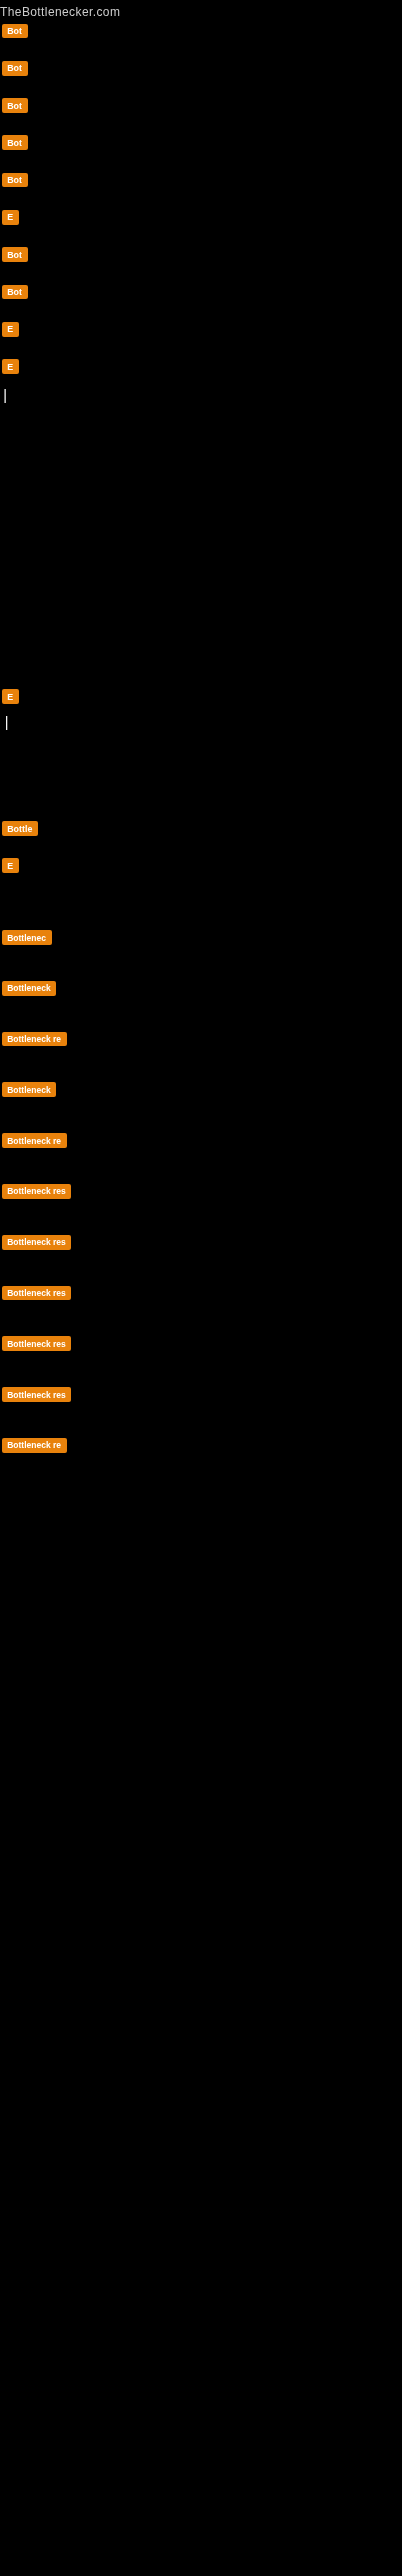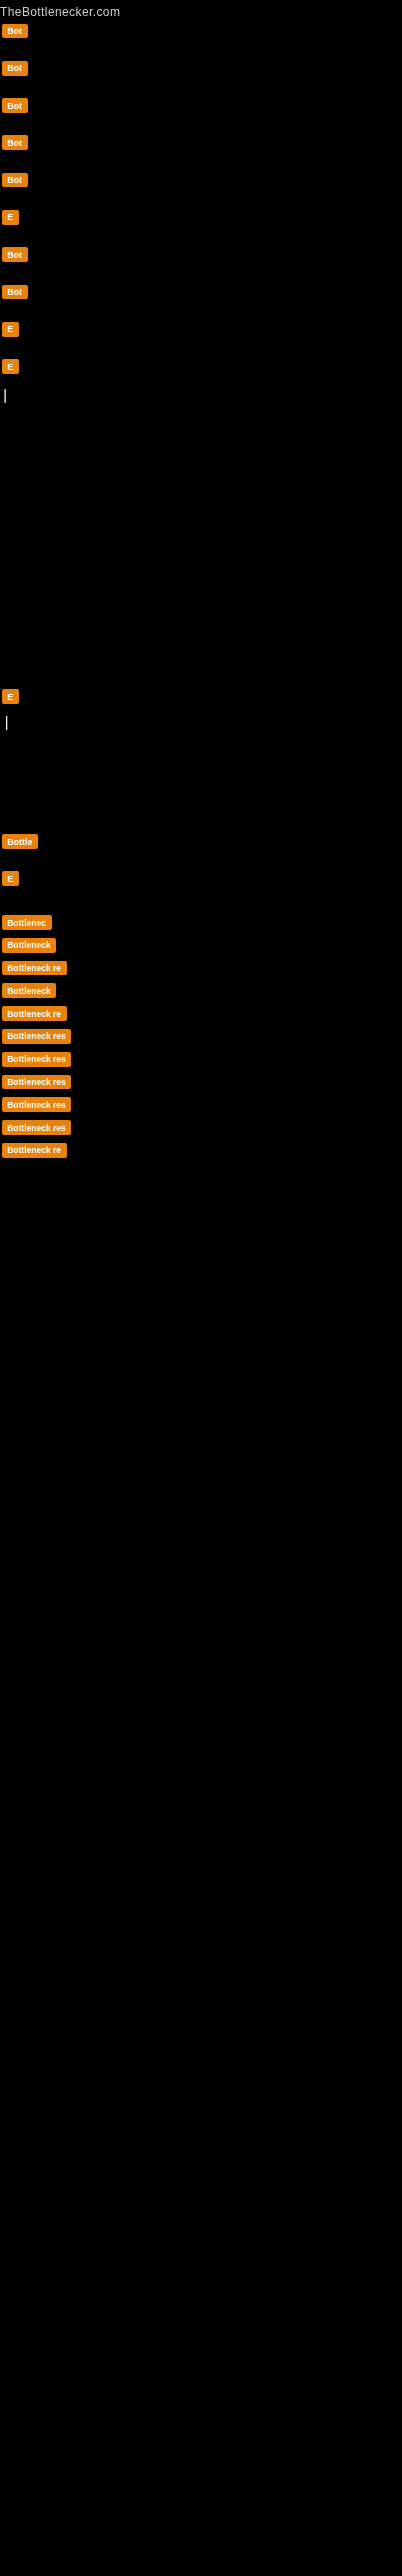--- a/index.html
+++ b/index.html
@@ -49,20 +49,21 @@
       padding: 3.2px 1.6px;
     }
     .list-item {
       display: flex;
       align-items: center;
       margin-bottom: 8px;
     }
     .list-item .orange-btn {
       max-width: 81px;
       font-size: 8.5px;
+      margin-top: 28px;
     }
   </style>
 </head>
 <body>
 
 <div class="site-title">TheBottlenecker.com</div>
 
 <div class="section">
 
   <div class="row">
@@ -122,21 +123,21 @@
 
   <div class="row" style="margin-top:8px; padding-left:1.6px;">
     <span class="pipe">|</span>
   </div>
 
 
 </div>
 
 <div style="height:81px; background:#000;"></div>
 
-<div class="section" style="margin-top:17px;">
+<div class="section" style="margin-top:4px;">
 
   <div class="row">
     <span class="orange-btn">Bottle</span>
   </div>
 
   <div class="row" style="margin-top:22.5px;">
     <span class="orange-btn">E</span>
   </div>
 
 </div>

